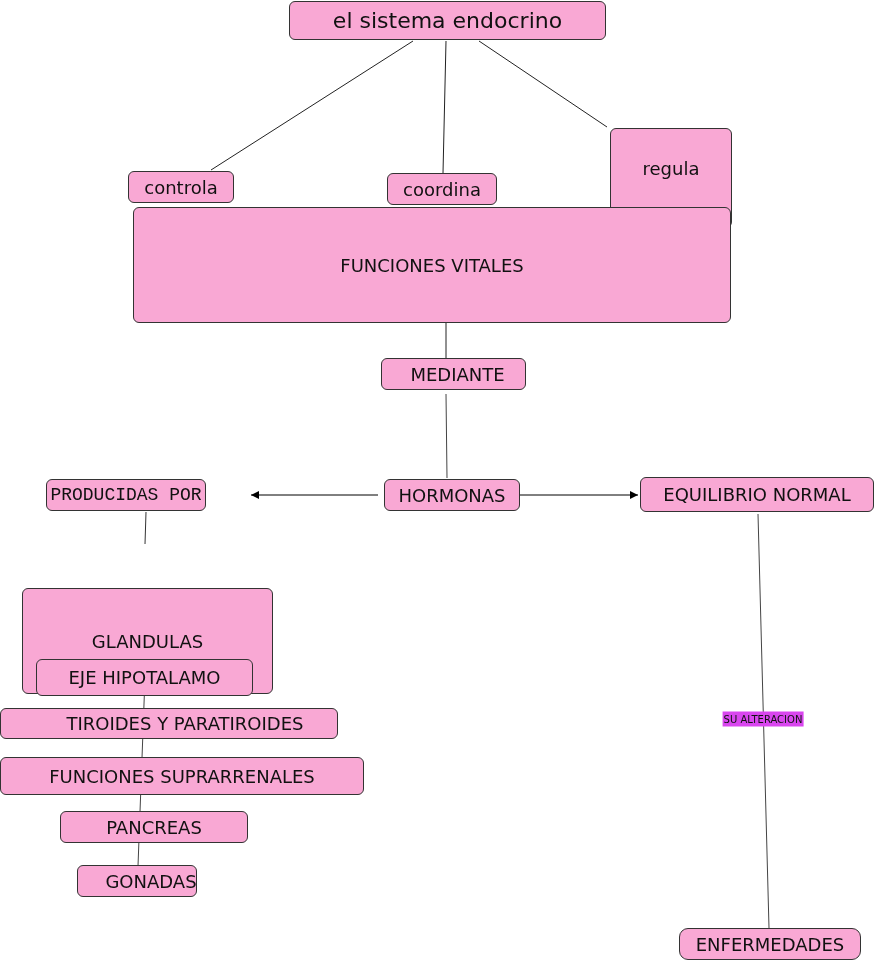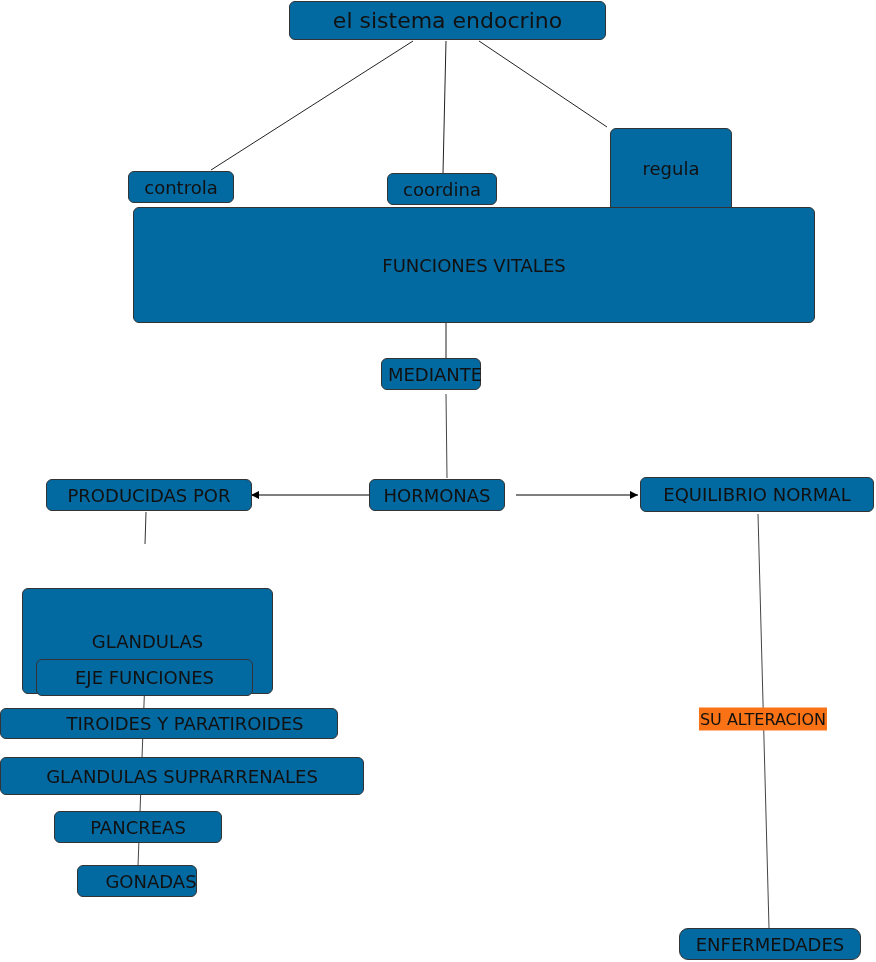--- a/index.html
+++ b/index.html
@@ -1,24 +1,24 @@
 <!DOCTYPE html>
 <html><head>
   <meta charset="utf-8">
   <style>
     html, body { margin: 0; padding: 0; background: #ffffff; }
     body { width: 876px; height: 962px; position: relative; overflow: hidden;
            font-family: "DejaVu Sans", "Liberation Sans", sans-serif; color: #111; }
     svg.links { position: absolute; left: 0; top: 0; width: 876px; height: 962px; }
-    .node { position: absolute; box-sizing: border-box; background: #0369a1;
+    .node { position: absolute; box-sizing: border-box; background: #f9a8d4;
             border: 1px solid #333; border-radius: 6px;
             display: flex; align-items: center; justify-content: center;
             font-size: 18px; white-space: nowrap; }
     .node.title { font-size: 22px; }
-    .label { position: absolute; font-size: 16px; background: #f97316; white-space: nowrap;
+    .label { position: absolute; font-size: 10px; background: #d946ef; white-space: nowrap;
              transform: translate(-50%, -50%); }
   </style>
 </head>
 <body>
 
 <svg class="links">
   <defs>
     <marker id="arrow" viewBox="0 0 10 10" refX="10" refY="5" markerWidth="8" markerHeight="8" orient="auto">
       <path d="M0,0 L10,5 L0,10 z" fill="#000"></path>
     </marker>
@@ -34,33 +34,33 @@
   <line x1="146" y1="650" x2="138" y2="866" stroke="#444" stroke-width="1"></line>
   <line x1="758" y1="514" x2="769" y2="928" stroke="#444" stroke-width="1"></line>
 </svg>
 
 <div class="node title" style="left:289px;top:1px;width:317px;height:39px;">el sistema endocrino</div>
 
 <div class="node" style="left:128px;top:171px;width:106px;height:32px;">controla</div>
 <div class="node" style="left:387px;top:173px;width:110px;height:32px;">coordina</div>
 <div class="node" style="left:610px;top:128px;width:122px;height:100px;padding-bottom:20px;">regula</div>
 
-<div class="node" style="left:133px;top:207px;width:682px;height:116px;">FUNCIONES VITALES</div>
+<div class="node" style="left:133px;top:207px;width:598px;height:116px;">FUNCIONES VITALES</div>
 
-<div class="node" style="left:381px;top:358px;width:100px;height:32px;padding-left:8px;">MEDIANTE</div>
+<div class="node" style="left:381px;top:358px;width:145px;height:32px;padding-left:8px;">MEDIANTE</div>
 
-<div class="node" style="left:369px;top:479px;width:136px;height:32px;">HORMONAS</div>
+<div class="node" style="left:384px;top:479px;width:136px;height:32px;">HORMONAS</div>
 
-<div class="node" style="left:46px;top:479px;width:206px;height:32px;">PRODUCIDAS POR</div>
+<div class="node" style="left:46px;top:479px;width:160px;height:32px;font-family:Liberation Mono, monospace;">PRODUCIDAS POR</div>
 
 <div class="node" style="left:640px;top:477px;width:234px;height:35px;">EQUILIBRIO NORMAL</div>
 
 <div class="node" style="left:22px;top:544px;width:251px;height:106px;margin-top:44px;">GLANDULAS</div>
 
-<div class="node" style="left:36px;top:659px;width:217px;height:37px;">EJE FUNCIONES</div>
+<div class="node" style="left:36px;top:659px;width:217px;height:37px;">EJE HIPOTALAMO</div>
 <div class="node" style="left:0px;top:708px;width:338px;height:31px;padding-left:32px;">TIROIDES Y PARATIROIDES</div>
-<div class="node" style="left:0px;top:757px;width:364px;height:38px;">GLANDULAS SUPRARRENALES</div>
-<div class="node" style="left:54px;top:811px;width:168px;height:32px;">PANCREAS</div>
+<div class="node" style="left:0px;top:757px;width:364px;height:38px;">FUNCIONES SUPRARRENALES</div>
+<div class="node" style="left:60px;top:811px;width:188px;height:32px;">PANCREAS</div>
 <div class="node" style="left:77px;top:865px;width:120px;height:32px;padding-left:28px;">GONADAS</div>
 
 <div class="label" style="left:763px;top:719px;padding:2px 1px;">SU ALTERACION</div>
 
 <div class="node" style="left:679px;top:928px;width:182px;height:32px;border-radius:9px;">ENFERMEDADES</div>
 
 </body></html>

